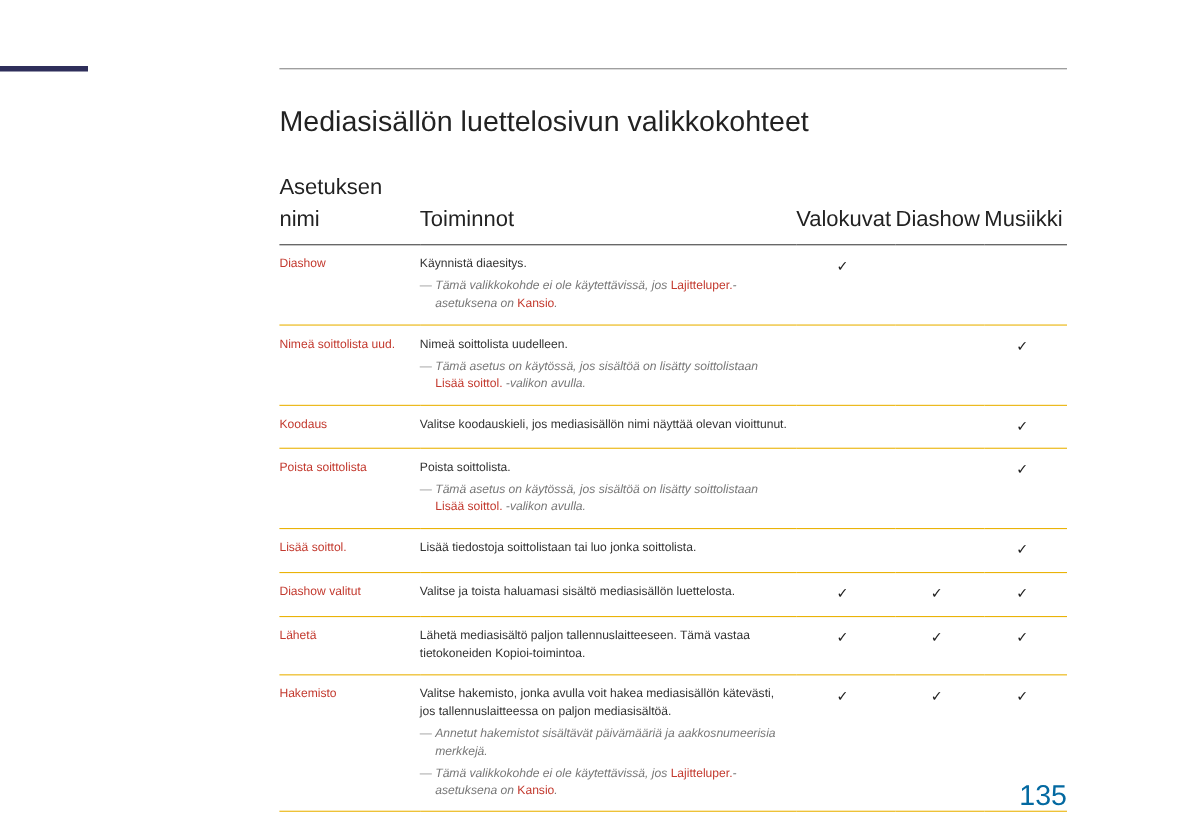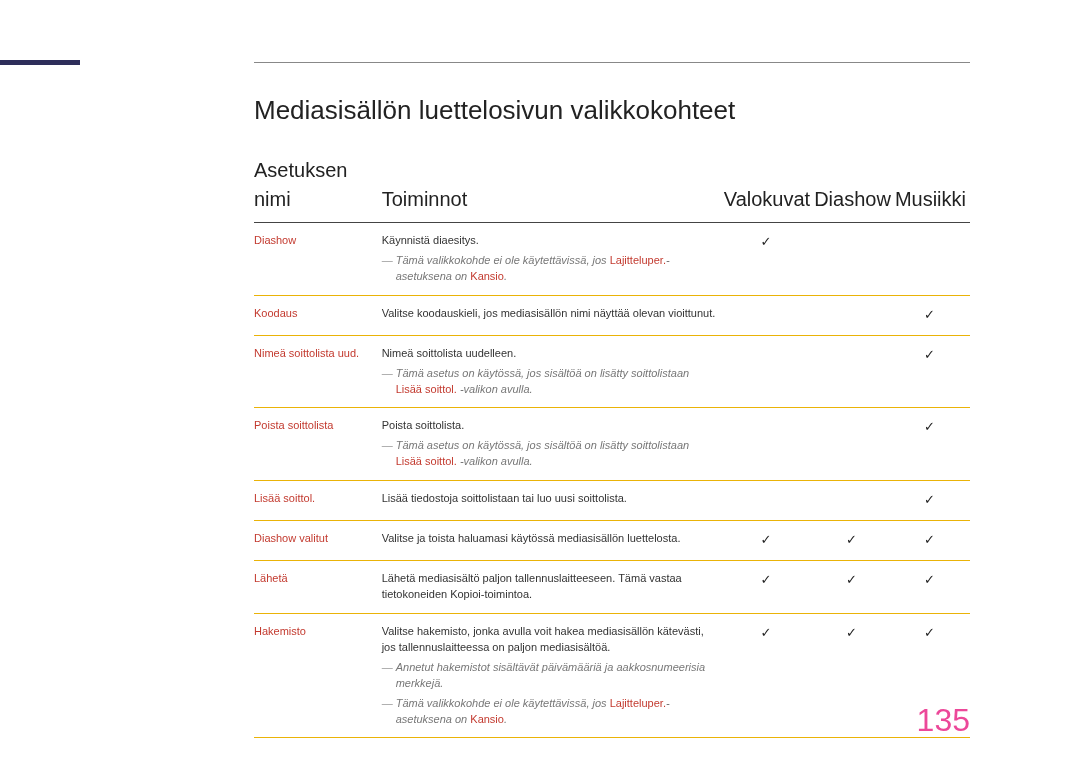--- a/index.html
+++ b/index.html
@@ -85,22 +85,22 @@
     width: 14px;
     color: #999;
   }
   .note-body { flex: 1; }
   .red { color: #c33a2f; }
   .grey { color: #777; font-style: italic; }
   .pagenum {
     position: absolute;
     bottom: 24px;
     right: 110px;
-    font-size: 32px;
-    color: #ec4899;
+    font-size: 26px;
+    color: #0369a1;
     font-weight: 300;
   }
   .col-actions { }
 </style>
 </head>
 <body>
 
 <div class="side-bar"></div>
 <div class="top-rule"></div>
 
@@ -136,70 +136,70 @@
               <span class="grey">Tämä valikkokohde ei ole käytettävissä, jos </span><span class="red">Lajitteluper.</span><span class="grey">-asetuksena on </span><span class="red">Kansio</span><span class="grey">.</span>
             </span>
           </div>
         </td>
         <td class="check">✓</td>
         <td class="check"></td>
         <td class="check"></td>
       </tr>
 
       <tr>
+        <td class="setting">Nimeä soittolista uud.</td>
+        <td class="func">
+          <span>Nimeä soittolista uudelleen.</span>
+          <div class="note">
+            <span class="note-dash">―</span>
+            <span class="note-body">
+              <span class="grey">Tämä asetus on käytössä, jos sisältöä on lisätty soittolistaan </span><span class="red">Lisää soittol.</span><span class="grey"> -valikon avulla.</span>
+            </span>
+          </div>
+        </td>
+        <td class="check"></td>
+        <td class="check"></td>
+        <td class="check">✓</td>
+      </tr>
+
+      <tr>
         <td class="setting">Koodaus</td>
         <td class="func">Valitse koodauskieli, jos mediasisällön nimi näyttää olevan vioittunut.</td>
         <td class="check"></td>
         <td class="check"></td>
         <td class="check">✓</td>
       </tr>
 
       <tr>
-        <td class="setting">Nimeä soittolista uud.</td>
-        <td class="func">
-          <span>Nimeä soittolista uudelleen.</span>
+        <td class="setting">Poista soittolista</td>
+        <td class="func">
+          <span>Poista soittolista.</span>
           <div class="note">
             <span class="note-dash">―</span>
             <span class="note-body">
               <span class="grey">Tämä asetus on käytössä, jos sisältöä on lisätty soittolistaan </span><span class="red">Lisää soittol.</span><span class="grey"> -valikon avulla.</span>
             </span>
           </div>
         </td>
         <td class="check"></td>
         <td class="check"></td>
         <td class="check">✓</td>
       </tr>
 
       <tr>
-        <td class="setting">Poista soittolista</td>
-        <td class="func">
-          <span>Poista soittolista.</span>
-          <div class="note">
-            <span class="note-dash">―</span>
-            <span class="note-body">
-              <span class="grey">Tämä asetus on käytössä, jos sisältöä on lisätty soittolistaan </span><span class="red">Lisää soittol.</span><span class="grey"> -valikon avulla.</span>
-            </span>
-          </div>
-        </td>
-        <td class="check"></td>
-        <td class="check"></td>
-        <td class="check">✓</td>
-      </tr>
-
-      <tr>
         <td class="setting">Lisää soittol.</td>
-        <td class="func">Lisää tiedostoja soittolistaan tai luo uusi soittolista.</td>
+        <td class="func">Lisää tiedostoja soittolistaan tai luo jonka soittolista.</td>
         <td class="check"></td>
         <td class="check"></td>
         <td class="check">✓</td>
       </tr>
 
       <tr>
         <td class="setting">Diashow valitut</td>
-        <td class="func">Valitse ja toista haluamasi käytössä mediasisällön luettelosta.</td>
+        <td class="func">Valitse ja toista haluamasi sisältö mediasisällön luettelosta.</td>
         <td class="check">✓</td>
         <td class="check">✓</td>
         <td class="check">✓</td>
       </tr>
 
       <tr>
         <td class="setting">Lähetä</td>
         <td class="func">Lähetä mediasisältö paljon tallennuslaitteeseen. Tämä vastaa tietokoneiden Kopioi-toimintoa.</td>
         <td class="check">✓</td>
         <td class="check">✓</td>

